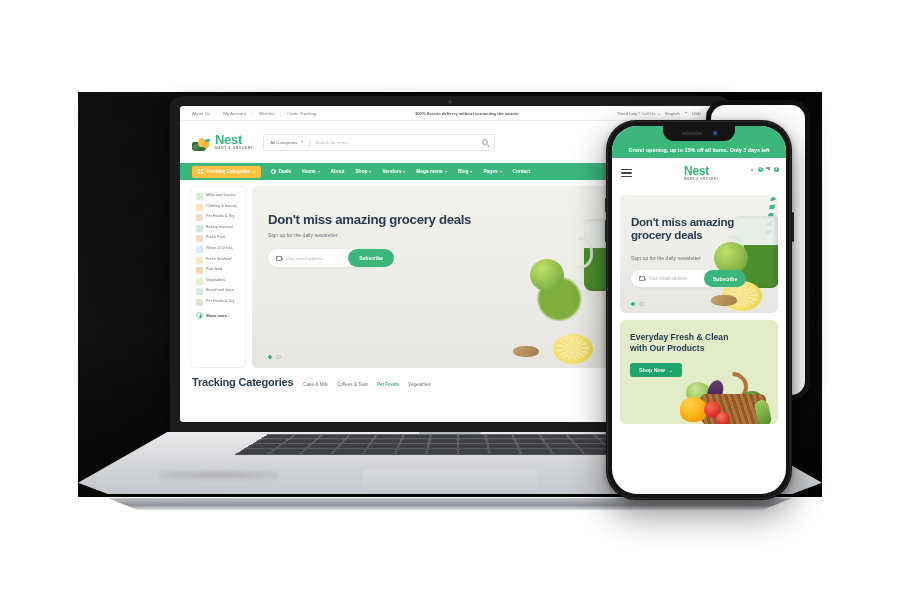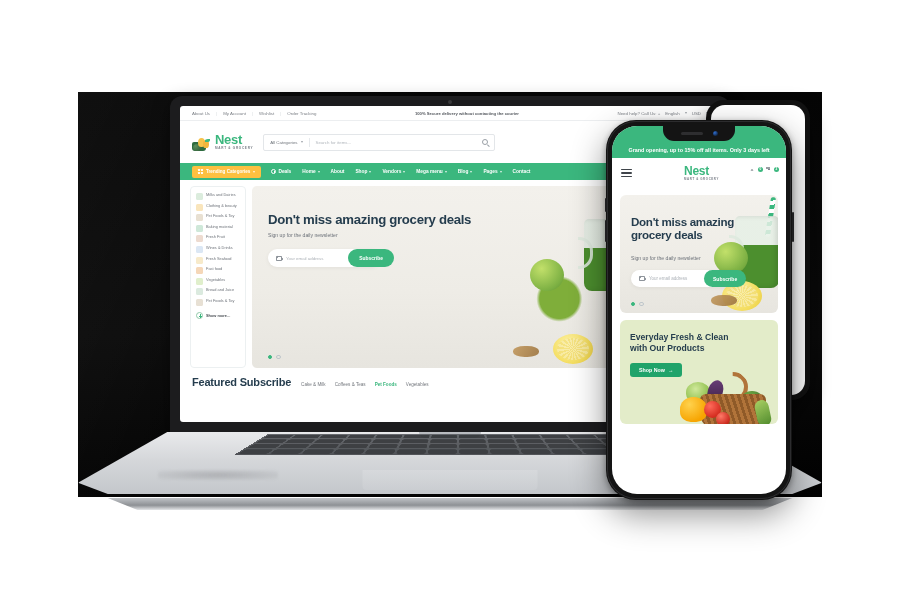--- a/index.html
+++ b/index.html
@@ -571,21 +571,21 @@
                   <div class="strawy"></div>
                   <div class="glass"></div>
                   <div class="orange"></div>
                   <div class="slice"></div>
                 </div>
               </div>
             </div>
           </div>
 
           <div class="feat">
-            <div class="feat-h">Featured Subscribe</div>
+            <div class="feat-h">Tracking Categories</div>
             <div class="feat-tabs">
               <span>Cake &amp; Milk</span>
               <span>Coffees &amp; Teas</span>
               <span class="active">Pet Foods</span>
               <span>Vegetables</span>
             </div>
           </div>
 
         </div>
       </div>

